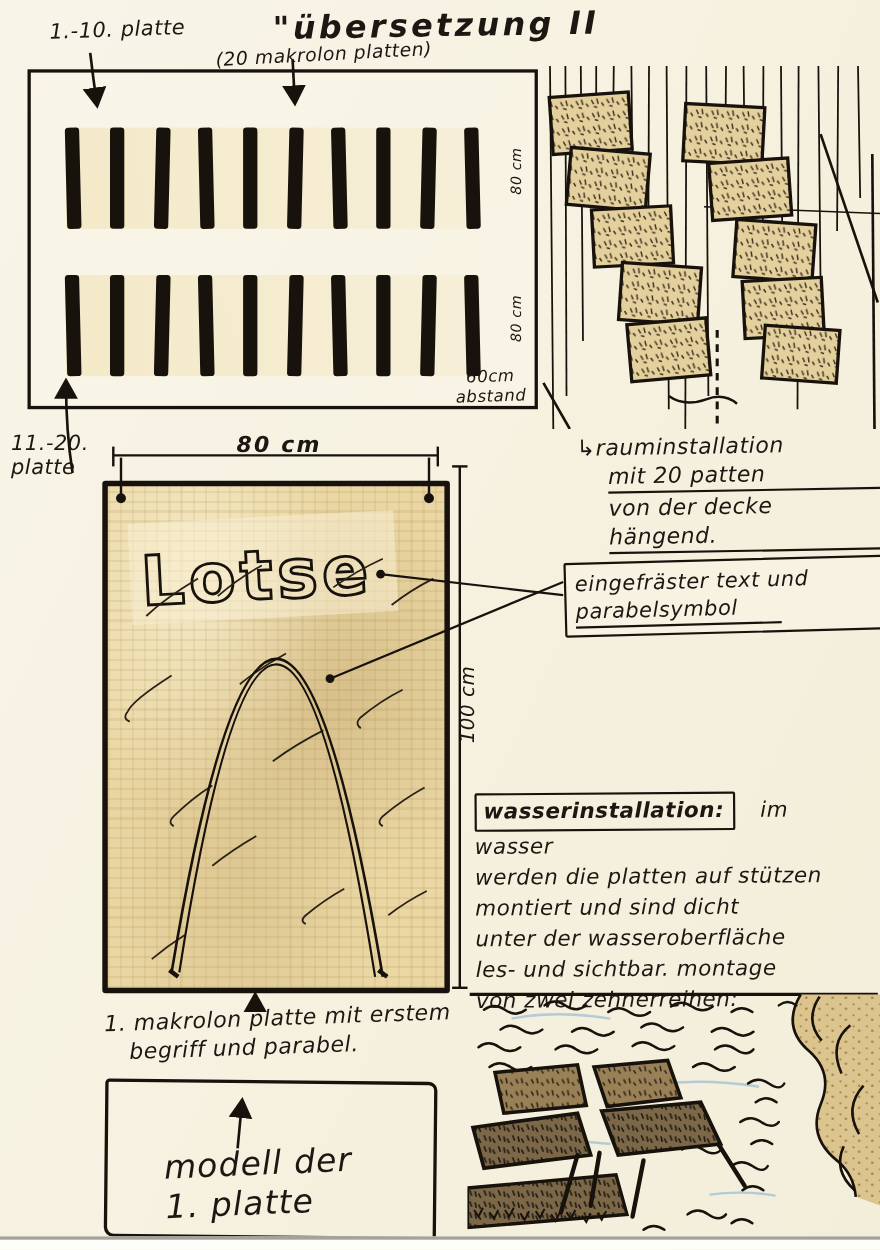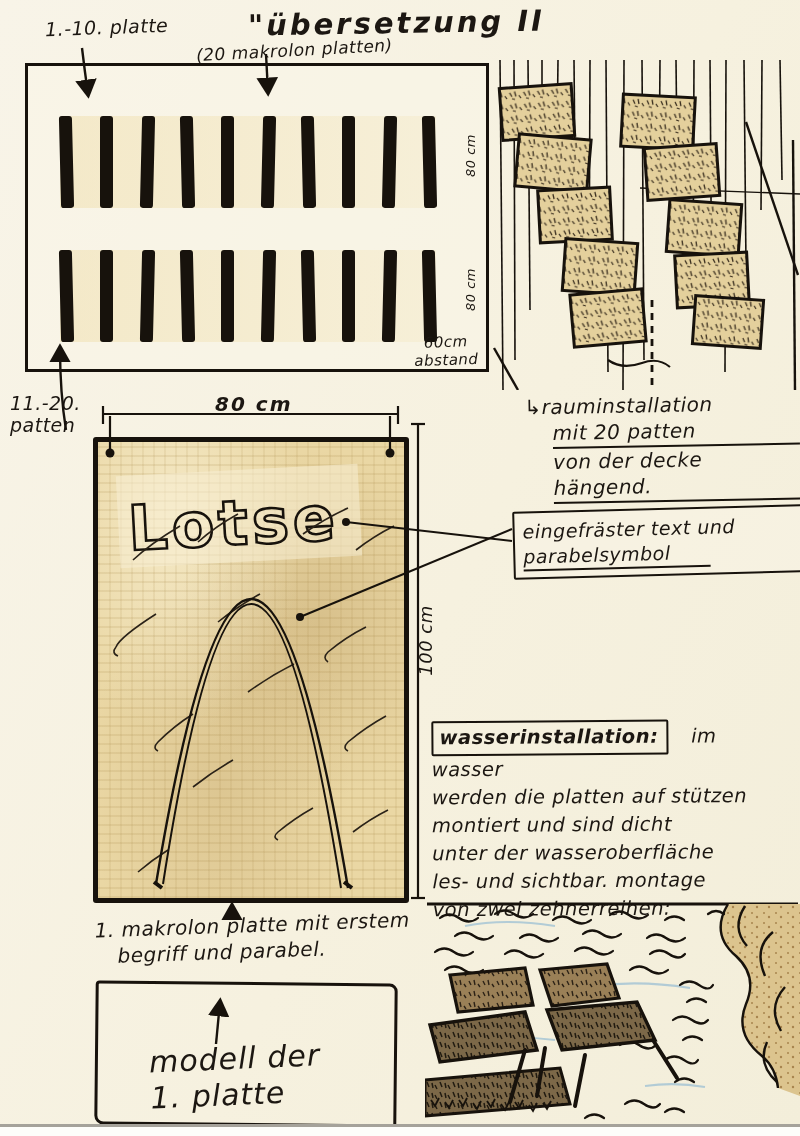--- a/index.html
+++ b/index.html
@@ -88,21 +88,21 @@
     </div>
   <span class="rot-dim hw" style="top:82px;">80 cm</span>
   <span class="rot-dim hw" style="top:216px;">80 cm</span>
   <div class="gap-dim hw">
     <div>60cm</div>
     <div>abstand</div>
   </div>
 </div>
 <div class="abs hw lbl-bottom">
   <div>11.-20.</div>
-  <div>patten</div>
+  <div>platte</div>
 </div>
 
 <svg class="sk" style="left:490px;top:60px;" width="310" height="330" viewBox="0 0 310 330">
   <defs>
     <pattern id="ptan" width="14" height="12" patternUnits="userSpaceOnUse">
       <rect width="14" height="12" fill="#e4d09c"></rect>
       <path d="M2 3 l2 4 M7 2 l1 5 M11 6 l2 3 M4 9 l3 1" stroke="#3a2f1f" stroke-width="1.3" fill="none"></path>
     </pattern>
   </defs>
   <g stroke="#17120c" stroke-width="1.6">

